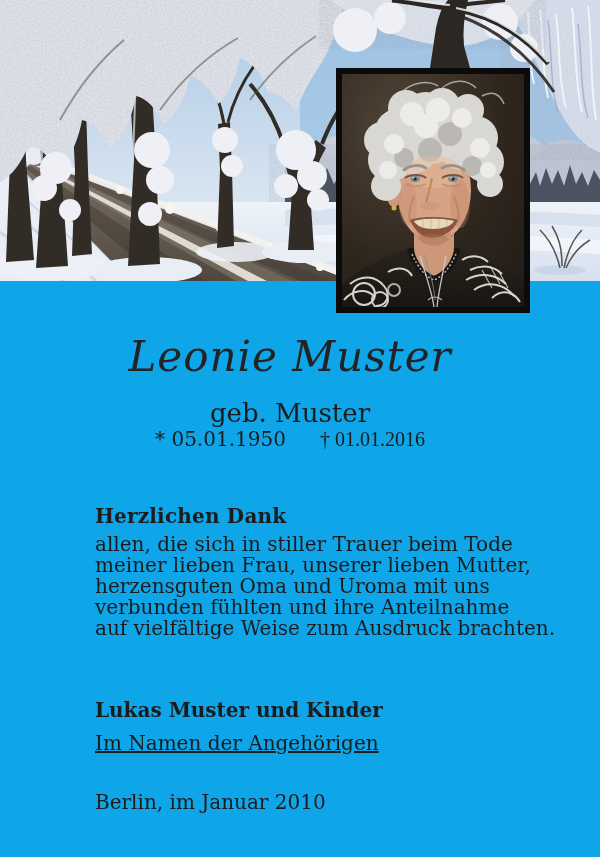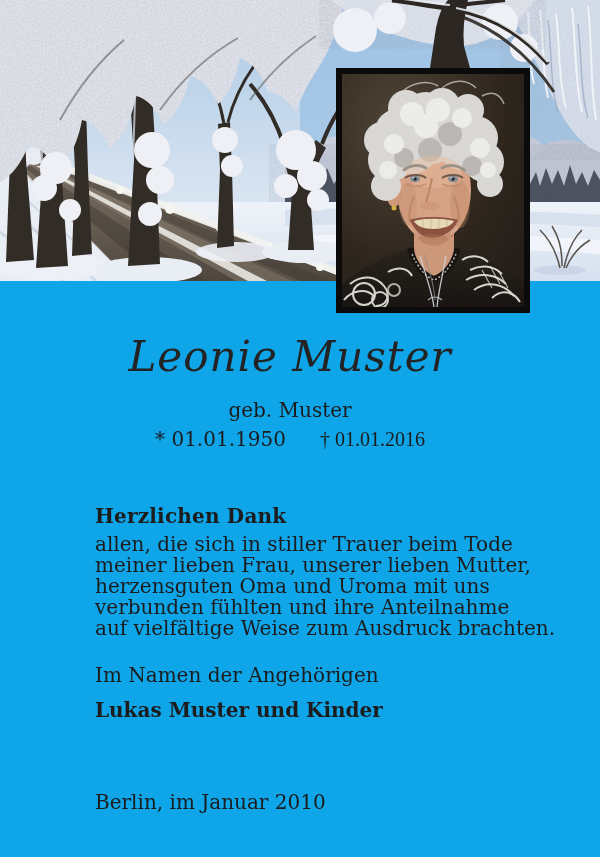--- a/index.html
+++ b/index.html
@@ -11,27 +11,27 @@
   .portrait{
     position:absolute;left:336px;top:68px;width:194px;height:245px;
     box-sizing:border-box;border:6px solid #0b0b0b;background:#241d16;
   }
   .portrait svg{display:block;width:182px;height:233px;}
   .centered{
     position:absolute;left:0;width:600px;box-sizing:border-box;padding-right:20px;
     text-align:center;
   }
   .name{top:332px;font-size:42px;font-style:italic;letter-spacing:1px;color:#232323;}
-  .geb{top:398px;font-size:20px;}
+  .geb{top:398px;font-size:26px;}
   .dates{top:427px;font-size:20px;}
   .dates .death{margin-left:34px;font-family:Liberation Serif, serif;}
   .leftline{position:absolute;left:95px;font-size:20px;}
   .heading{top:477px;font-weight:bold;letter-spacing:.2px;margin-top:27px;}
   .para{top:534px;line-height:21px;white-space:pre-line;}
-  .imnamen{top:663px;}
+  .imnamen{top:731px;text-decoration:underline;}
   .family{top:698px;font-weight:bold;}
   .place{top:790px;}
 </style>
 </head>
 <body>
 
 <div class="card">
 
   <svg class="landscape" viewBox="0 0 600 281" preserveAspectRatio="none" aria-hidden="true">
     <defs>
@@ -331,21 +331,21 @@
       </g>
       <path d="M82,180 C88,198 92,212 93,226" stroke="#8b8f94" stroke-width="1" fill="none" opacity=".8"></path>
 
       <rect x="0" y="0" width="182" height="233" filter="url(#speck)" opacity=".12"></rect>
     </svg>
   </div>
 
   <div class="centered name">Leonie Muster</div>
   <div class="centered geb">geb. Muster</div>
   <div class="centered dates">
-    <span class="birth">* 01.01.1950</span><span class="death">† 01.01.2016</span>
+    <span class="birth">* 05.01.1950</span><span class="death">† 01.01.2016</span>
   </div>
 
   <div class="leftline heading">Herzlichen Dank</div>
   <div class="leftline para">allen, die sich in stiller Trauer beim Tode
 meiner lieben Frau, unserer lieben Mutter,
 herzensguten Oma und Uroma mit uns
 verbunden fühlten und ihre Anteilnahme
 auf  vielfältige Weise zum Ausdruck brachten.</div>
   <div class="leftline imnamen">Im Namen der Angehörigen</div>
   <div class="leftline family">Lukas Muster und Kinder</div>

